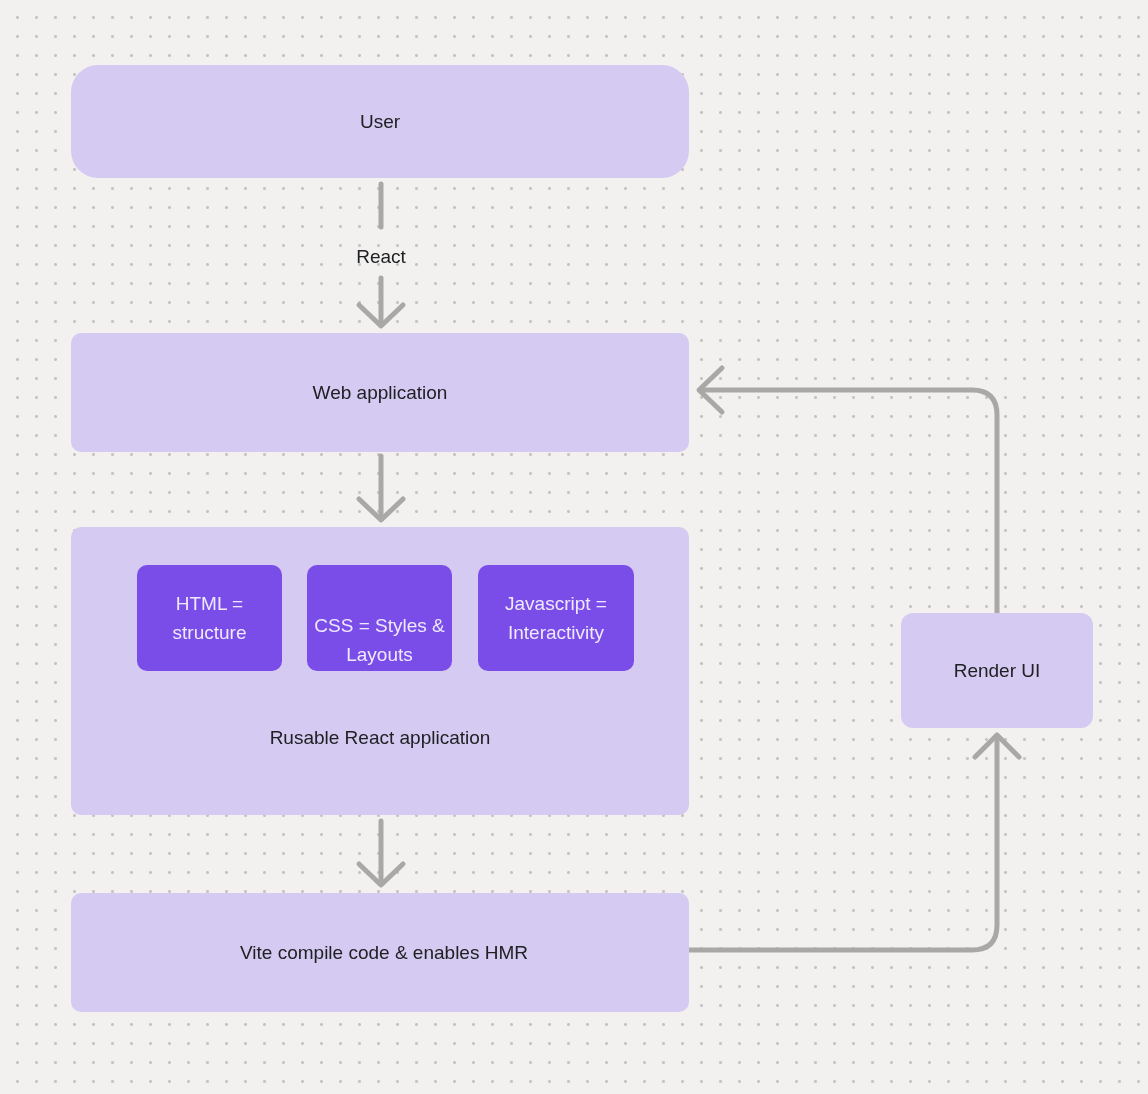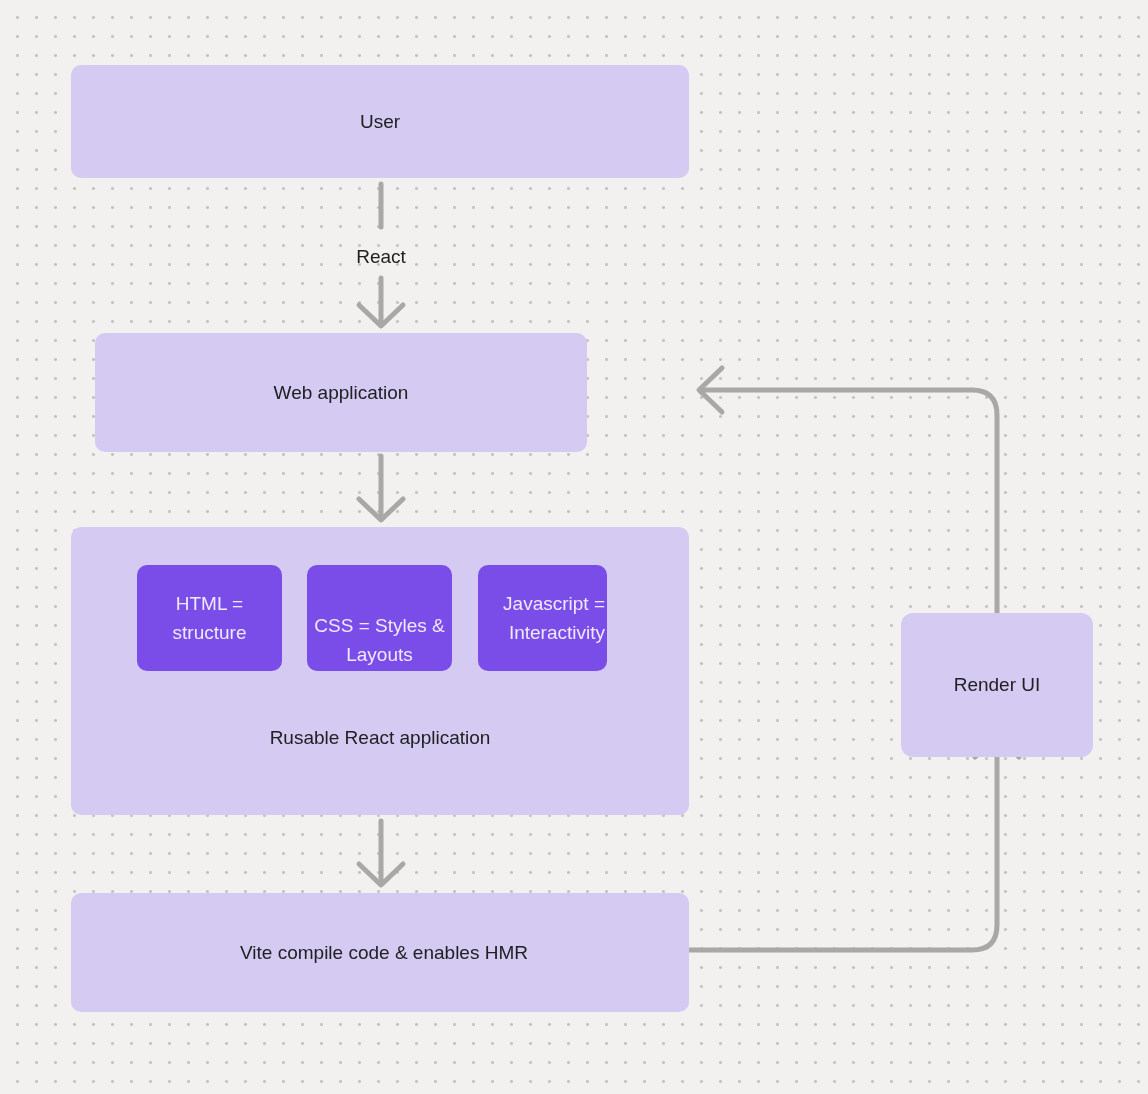--- a/index.html
+++ b/index.html
@@ -105,48 +105,48 @@
     <g>
       <path d="M689 950 H972 Q997 950 997 925 V739"></path>
       <path d="M975 757 L997 735 L1019 757"></path>
     </g>
     <g>
       <path d="M997 613 V415 Q997 390 972 390 H701"></path>
       <path d="M722 368 L699 390 L722 412"></path>
     </g>
   </svg>
 
-  <div class="node main-node" style="left:71px; top:65px; width:618px; height:113px;">
+  <div class="node main-node" style="left:71px; top:65px; width:618px; height:113px;border-radius:27px;">
     <span>User</span>
   </div>
 
   <div class="edge-label">React</div>
 
-  <div class="node main-node" style="left:71px; top:333px; width:492px; height:119px;margin-left:24px;">
+  <div class="node main-node" style="left:71px; top:333px; width:618px; height:119px;">
     <span>Web application</span>
   </div>
 
   <div class="node group-node" style="left:71px; top:527px; width:618px; height:288px;">
   </div>
 
   <div class="node child-node" style="left:137px; top:565px; width:145px; height:106px;">
     <span>HTML = structure</span>
   </div>
 
   <div class="node child-node" style="left:307px; top:565px; width:145px; height:106px;align-items:flex-end;">
     <span>CSS = Styles &amp; Layouts</span>
   </div>
 
-  <div class="node child-node" style="left:478px; top:565px; width:129px; height:106px;text-align:right;">
+  <div class="node child-node" style="left:478px; top:565px; width:156px; height:106px;">
     <span>Javascript = Interactivity</span>
   </div>
 
   <div class="group-caption">Rusable React application</div>
 
   <div class="node main-node" style="left:71px; top:893px; width:618px; height:119px;padding-left:8px;">
     <span>Vite compile code &amp; enables HMR</span>
   </div>
 
-  <div class="node main-node" style="left:901px; top:613px; width:192px; height:144px; border-radius:12px;">
+  <div class="node main-node" style="left:901px; top:613px; width:192px; height:115px; border-radius:12px;">
     <span>Render UI</span>
   </div>
 
 </div>
 
 </body></html>

